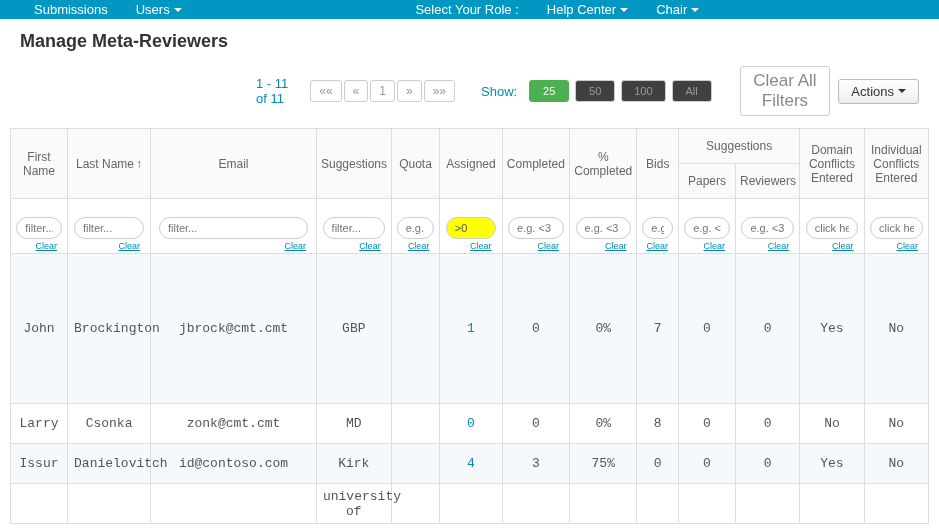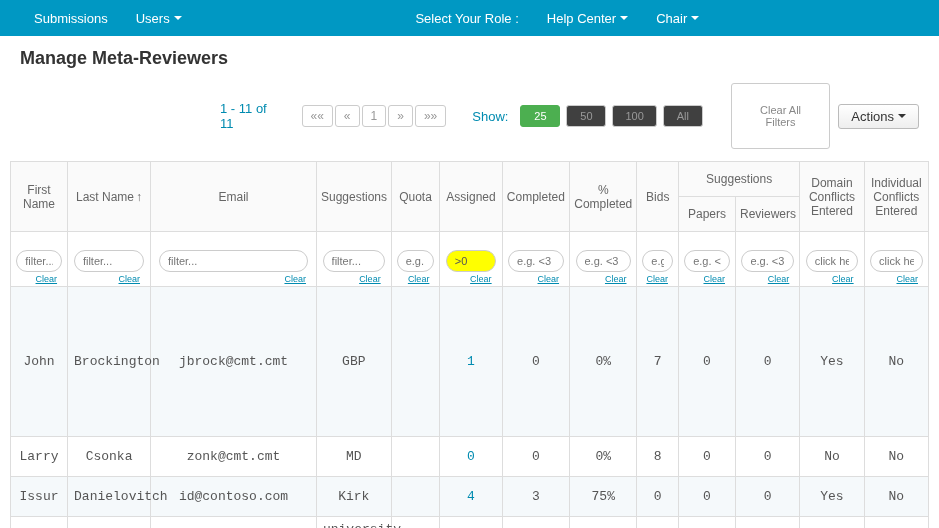--- a/index.html
+++ b/index.html
@@ -1,35 +1,35 @@
 <!DOCTYPE html>
 <html><head>
   <meta charset="utf-8">
   <style>
     * { box-sizing: border-box; margin: 0; padding: 0; }
     body { font-family: Arial, Helvetica, sans-serif; font-size: 13px; color: #333; background: #fff; width: 939px; }
     
-    .navbar { background: #0098c3; height: 36px; display: flex; align-items: center; padding: 0 20px; color: #fff; }
+    .navbar { background: #0098c3; height: 19px; display: flex; align-items: center; padding: 0 20px; color: #fff; }
     .navbar-left, .navbar-right { display: flex; gap: 0; }
     .navbar-left { flex: 0 0 auto; }
     .navbar-spacer { flex: 1; }
     .nav-link { color: #fff; padding: 8px 14px; cursor: pointer; display: flex; align-items: center; gap: 4px; font-size: 13px; }
     .caret { display: inline-block; width: 0; height: 0; border-left: 4px solid transparent; border-right: 4px solid transparent; border-top: 4px solid #fff; }
     
     .page-title { font-size: 18px; font-weight: bold; color: #333; padding: 12px 20px 14px; }
     
-    .controls-row { display: flex; align-items: center; padding: 0 20px 12px; gap: 8px; }
+    .controls-row { display: flex; align-items: center; padding: 0 20px 12px; gap: 8px; margin-left: 36px; }
     .page-info { color: #008bb0; font-size: 13px; margin-right: 10px; margin-left: 200px; }
     .pager { display: flex; gap: 2px; margin-right: 18px; }
     .pager-btn { border: 1px solid #ccc; background: #fff; color: #999; padding: 3px 8px; font-size: 12px; border-radius: 3px; cursor: pointer; }
     .show-label { color: #008bb0; font-size: 13px; font-weight: normal; margin-right: 4px; }
     .show-btns { display: flex; gap: 6px; margin-right: 20px; }
     .show-btn { border: 1px solid #ccc; background: #404040; color: #999; padding: 4px 12px; font-size: 11px; border-radius: 3px; cursor: pointer; min-width:40px; text-align:center;}
     .show-btn.active { background: #4caf50; color: #fff; border-color: #4caf50; }
-    .clear-filters-btn { border: 1px solid #ccc; background: #fff; color: #888; padding: 20px 12px; font-size: 11px; border-radius: 3px; cursor: pointer; }
+    .clear-filters-btn { border: 1px solid #ccc; background: #fff; color: #888; padding: 4px 12px; font-size: 17px; border-radius: 3px; cursor: pointer; }
     .actions-btn { border: 1px solid #bbb; background: linear-gradient(#fff,#eee); color: #333; padding: 4px 12px; font-size: 13px; border-radius: 3px; cursor: pointer; display: flex; align-items: center; gap: 4px; margin-left: auto; }
     .actions-btn .caret { border-top-color: #333; }
     
     .table-wrap { padding: 0 10px; }
     table { border-collapse: collapse; width: 100%; table-layout: fixed; }
     thead th { border: 1px solid #ddd; background: #fafafa; color: #666; font-weight: normal; font-size: 12px; padding: 10px 4px; text-align: center; vertical-align: middle; }
     .sort-arrow { color: #666; margin-left:2px;}
     .filter-row td { border: 1px solid #ddd; padding: 18px 4px 2px; text-align: center; background:#fff;}
     .filter-input { width: 95%; border: 1px solid #ccc; border-radius: 14px; padding: 4px 8px; font-size: 11px; color: #888; }
     .filter-input.highlight { background: #ffff00; color:#555; }

